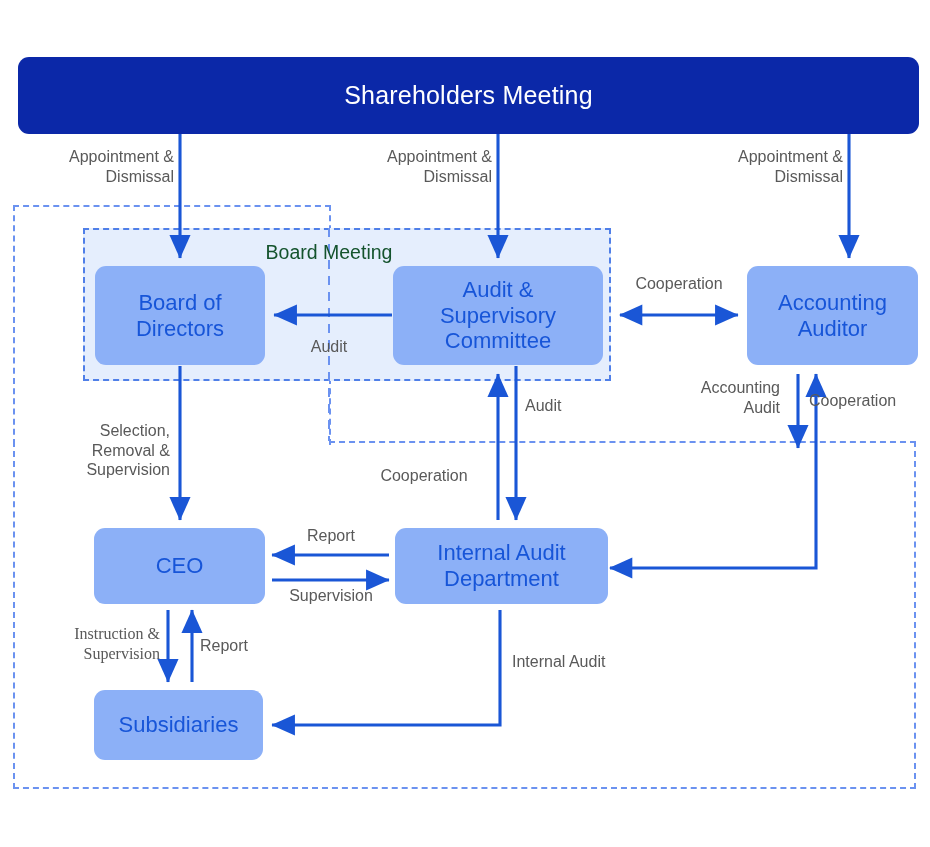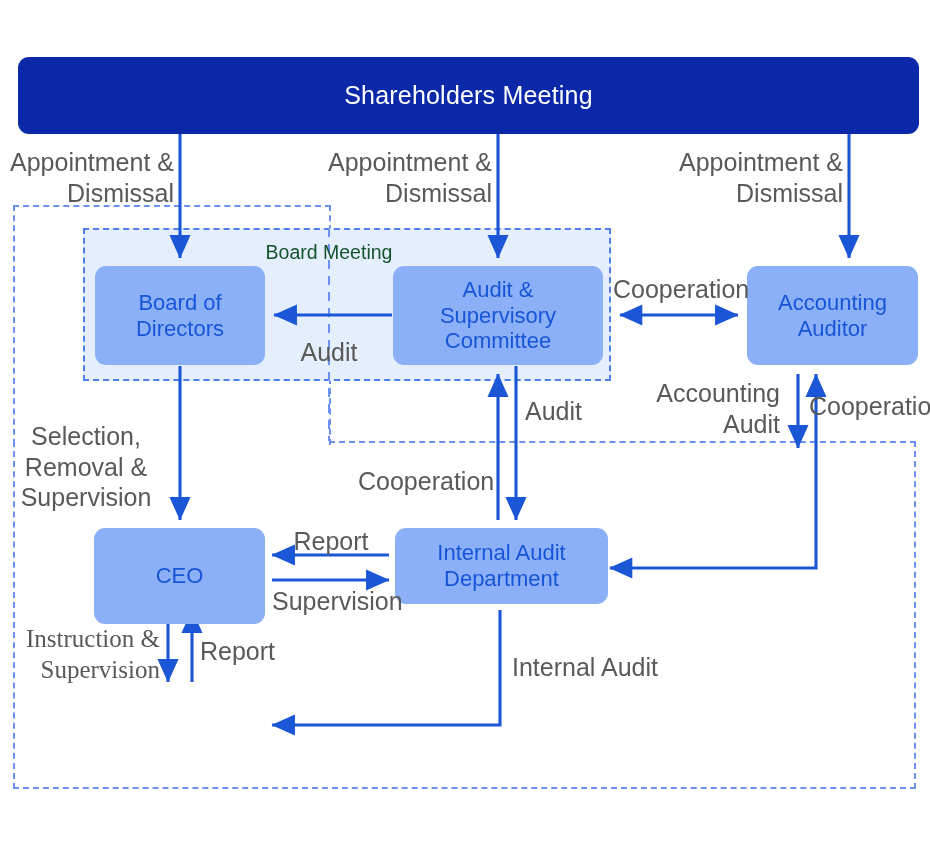--- a/index.html
+++ b/index.html
@@ -44,21 +44,21 @@
     letter-spacing: .2px;
   }
   .node-secondary {
     background: #8cb0f7;
     color: #1755d8;
     font-size: 22px;
   }
   .edge-label {
     position: absolute;
     color: #595959;
-    font-size: 25px;
+    font-size: 16px;
     line-height: 1.22;
     white-space: pre-line;
   }
   .group-label {
     position: absolute;
     color: #14532d;
     font-size: 19.5px;
     line-height: 1.2;
   }
   .grp-fill {
@@ -145,26 +145,27 @@
   </div>
 
   <div class="node-box node-secondary" style="left:95px; top:266px; width:170px; height:99px;">
     <span>Board of<br>Directors</span>
   </div>
 
   <div class="node-box node-secondary" style="left:747px; top:266px; width:171px; height:99px;">
     <span>Accounting<br>Auditor</span>
   </div>
 
-  <div class="node-box node-secondary" style="left:94px; top:528px; width:171px; height:96px;">CEO</div>
+  <div class="node-box node-secondary" style="left:94px; top:528px; width:171px; height:76px;">CEO</div>
 
   <div class="node-box node-secondary" style="left:395px; top:528px; width:213px; height:76px;">
     <span>Internal Audit<br>Department</span>
   </div>
 
+  <div class="node-box node-secondary" style="left:94px; top:690px; width:169px; height:70px;">Subsidiaries</div>
 
   <div class="edge-label ta-r" style="left:10px; top:147px; width:164px;">Appointment &amp;
 Dismissal</div>
 
   <div class="edge-label ta-r" style="left:328px; top:147px; width:164px;">Appointment &amp;
 Dismissal</div>
 
   <div class="edge-label ta-r" style="left:679px; top:147px; width:164px;">Appointment &amp;
 Dismissal</div>
 
@@ -172,21 +173,21 @@
 
   <div class="edge-label ta-c" style="left:613px; top:274px; width:132px;">Cooperation</div>
 
   <div class="edge-label ta-l" style="left:525px; top:396px; width:80px;">Audit</div>
 
   <div class="edge-label ta-r" style="left:640px; top:378px; width:140px;">Accounting
 Audit</div>
 
   <div class="edge-label ta-l" style="left:809px; top:391px; width:132px;">Cooperation</div>
 
-  <div class="edge-label ta-r" style="left:10px; top:421px; width:152px;text-align:center;">Selection,
+  <div class="edge-label ta-r" style="left:18px; top:421px; width:152px;">Selection,
 Removal &amp;
 Supervision</div>
 
   <div class="edge-label ta-c" style="left:358px; top:466px; width:132px;">Cooperation</div>
 
   <div class="edge-label ta-c" style="left:289px; top:526px; width:84px;">Report</div>
 
   <div class="edge-label ta-c" style="left:272px; top:586px; width:118px;">Supervision</div>
 
   <div class="edge-label ta-r" style="left:8px; top:624px; width:152px;font-family:Liberation Serif, serif;">Instruction &amp;

